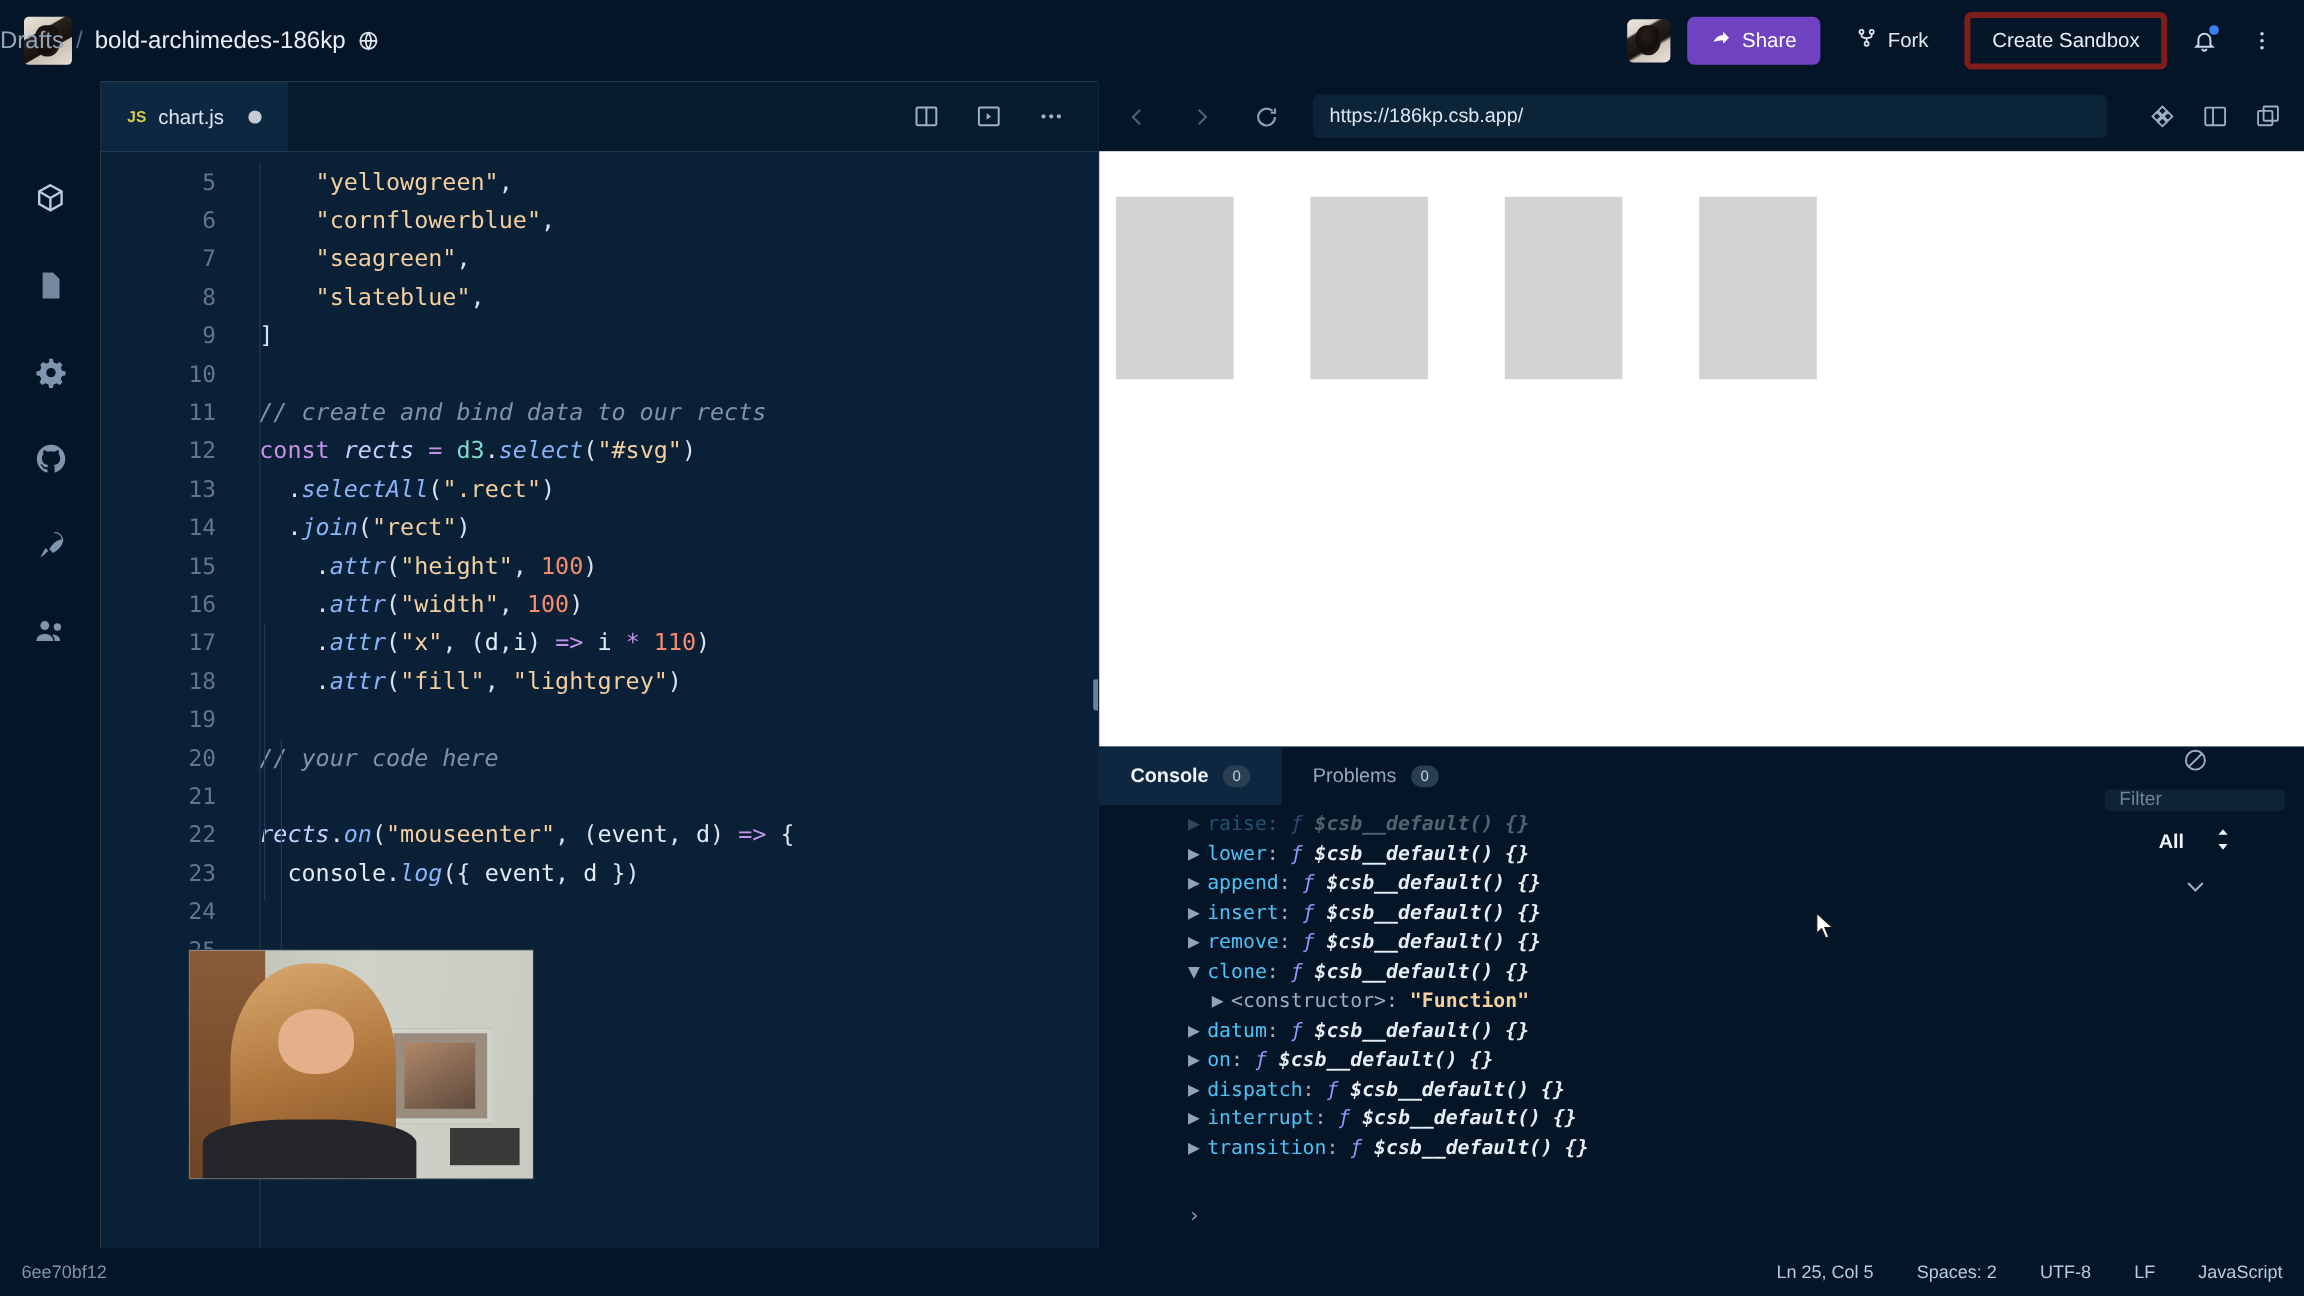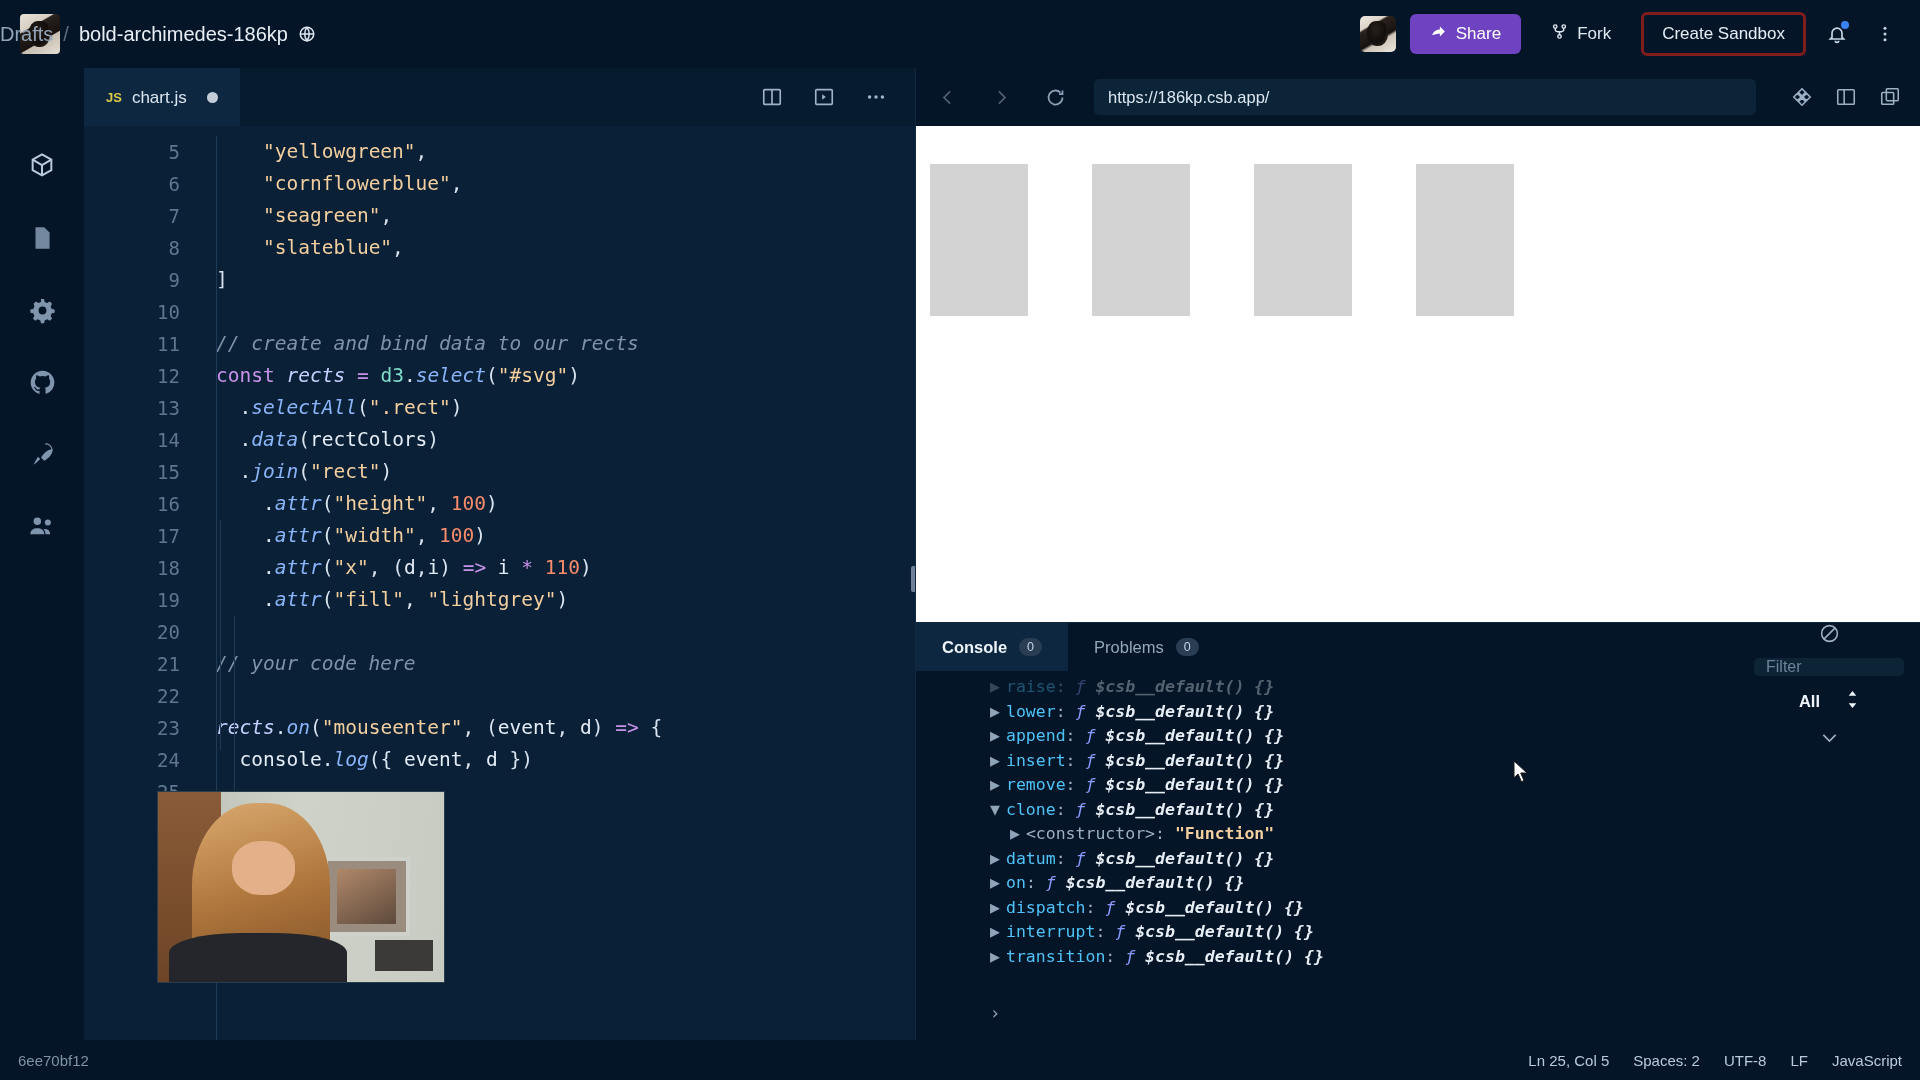--- a/index.html
+++ b/index.html
@@ -42,21 +42,21 @@
   }
   .btn-share {
     display:flex; align-items:center; gap:9px; background:#6f42c1; color:#fff;
     font-size:17px; padding:9px 20px; border-radius:6px; border:none; cursor:pointer;
   }
   .btn-ghost {
     display:flex; align-items:center; gap:9px; background:transparent; color:#dfe7f0;
     font-size:17px; padding:9px 16px; border-radius:6px; border:none; cursor:pointer;
   }
   .btn-outline {
-    display:flex; align-items:center; background:transparent; color:#e6edf5; border:3px solid #7f1d1d;
+    display:flex; align-items:center; background:transparent; color:#e6edf5; border:5px solid #7f1d1d;
     font-size:17px; padding:9px 18px; border-radius:6px; cursor:pointer;
   }
   .icon-btn { color:#c7d6e6; width:34px; height:34px; display:flex; align-items:center; justify-content:center; cursor:pointer; position:relative; }
   .bell-dot { position:absolute; top:4px; right:5px; width:8px; height:8px; border-radius:50%; background:#3b82f6; }
 
   
   .body-row { flex:1; display:flex; min-height:0; }
 
   
   .activity { width:84px; flex:0 0 84px; background:#041527; display:flex; flex-direction:column; align-items:center; padding-top:80px; gap:36px; }
@@ -151,21 +151,21 @@
   .cstr { color:#f3cfa0; font-weight:bold; }
   .cdim { color:#9bb0c5; }
   .console-prompt { height:54px; display:flex; align-items:center; padding-left:74px; color:#8fa4b8; font-family:"DejaVu Sans Mono", monospace; font-size:17px; }
 
   
   .mouse-cursor { position:absolute; z-index:30; pointer-events:none; }
 
   
   .statusbar { height:40px; flex:0 0 40px; display:flex; align-items:center; background:#041527; padding:0 18px; }
   .sb-left { color:#7e93a8; font-size:15px; }
-  .sb-right { margin-left:auto; display:flex; align-items:center; gap:24px; color:#b9cade; font-size:15px; }
+  .sb-right { margin-left:auto; display:flex; align-items:center; gap:36px; color:#b9cade; font-size:15px; }
   .sb-item { cursor:pointer; }
   .resize-handle { position:absolute; right:-1px; top:440px; width:5px; height:26px; background:#6f8196; border-radius:2px; }
 </style>
 </head>
 <body>
 
 <div id="app">
 
   <div class="topbar">
     <div class="tb-avatar"></div>
@@ -329,21 +329,20 @@
           <div class="indent-guide" style="left:14px;"></div>
         <div class="ln">&nbsp;&nbsp;&nbsp;&nbsp;<span class="tk-str">"yellowgreen"</span><span class="tk-punc">,</span></div>
             <div class="ln">&nbsp;&nbsp;&nbsp;&nbsp;<span class="tk-str">"cornflowerblue"</span><span class="tk-punc">,</span></div>
             <div class="ln">&nbsp;&nbsp;&nbsp;&nbsp;<span class="tk-str">"seagreen"</span><span class="tk-punc">,</span></div>
             <div class="ln">&nbsp;&nbsp;&nbsp;&nbsp;<span class="tk-str">"slateblue"</span><span class="tk-punc">,</span></div>
             <div class="ln"><span class="tk-punc">]</span></div>
             <div class="ln">&nbsp;</div>
             <div class="ln"><span class="tk-comment">//&nbsp;create&nbsp;and&nbsp;bind&nbsp;data&nbsp;to&nbsp;our&nbsp;rects</span></div>
             <div class="ln"><span class="tk-kw">const</span><span class="tk-plain">&nbsp;</span><span class="tk-var">rects</span><span class="tk-plain">&nbsp;</span><span class="tk-op">=</span><span class="tk-plain">&nbsp;</span><span class="tk-d3">d3</span><span class="tk-punc">.</span><span class="tk-fn">select</span><span class="tk-punc">(</span><span class="tk-str">"#svg"</span><span class="tk-punc">)</span></div>
             <div class="ln">&nbsp;&nbsp;<span class="tk-punc">.</span><span class="tk-fn">selectAll</span><span class="tk-punc">(</span><span class="tk-str">".rect"</span><span class="tk-punc">)</span></div>
-            <div class="ln">&nbsp;&nbsp;<span class="tk-punc">.</span><span class="tk-fn">data</span><span class="tk-punc">(</span><span class="tk-plain">rectColors</span><span class="tk-punc">)</span></div>
             <div class="ln">&nbsp;&nbsp;<span class="tk-punc">.</span><span class="tk-fn">join</span><span class="tk-punc">(</span><span class="tk-str">"rect"</span><span class="tk-punc">)</span></div>
             <div class="ln">&nbsp;&nbsp;&nbsp;&nbsp;<span class="tk-punc">.</span><span class="tk-fn">attr</span><span class="tk-punc">(</span><span class="tk-str">"height"</span><span class="tk-punc">,&nbsp;</span><span class="tk-num">100</span><span class="tk-punc">)</span></div>
             <div class="ln">&nbsp;&nbsp;&nbsp;&nbsp;<span class="tk-punc">.</span><span class="tk-fn">attr</span><span class="tk-punc">(</span><span class="tk-str">"width"</span><span class="tk-punc">,&nbsp;</span><span class="tk-num">100</span><span class="tk-punc">)</span></div>
             <div class="ln">&nbsp;&nbsp;&nbsp;&nbsp;<span class="tk-punc">.</span><span class="tk-fn">attr</span><span class="tk-punc">(</span><span class="tk-str">"x"</span><span class="tk-punc">,&nbsp;(</span><span class="tk-plain">d</span><span class="tk-punc">,</span><span class="tk-plain">i</span><span class="tk-punc">)&nbsp;</span><span class="tk-op">=&gt;</span><span class="tk-plain">&nbsp;i&nbsp;</span><span class="tk-op">*</span><span class="tk-plain">&nbsp;</span><span class="tk-num">110</span><span class="tk-punc">)</span></div>
             <div class="ln">&nbsp;&nbsp;&nbsp;&nbsp;<span class="tk-punc">.</span><span class="tk-fn">attr</span><span class="tk-punc">(</span><span class="tk-str">"fill"</span><span class="tk-punc">,&nbsp;</span><span class="tk-str">"lightgrey"</span><span class="tk-punc">)</span></div>
             <div class="ln">&nbsp;</div>
             <div class="ln"><span class="tk-comment">//&nbsp;your&nbsp;code&nbsp;here</span></div>
             <div class="ln">&nbsp;</div>
             <div class="ln"><span class="tk-var">rects</span><span class="tk-punc">.</span><span class="tk-fn">on</span><span class="tk-punc">(</span><span class="tk-str">"mouseenter"</span><span class="tk-punc">,&nbsp;(</span><span class="tk-plain">event</span><span class="tk-punc">,&nbsp;</span><span class="tk-plain">d</span><span class="tk-punc">)&nbsp;</span><span class="tk-op">=&gt;</span><span class="tk-plain">&nbsp;</span><span class="tk-punc">{</span></div>
             <div class="ln">&nbsp;&nbsp;<span class="tk-plain">console</span><span class="tk-punc">.</span><span class="tk-fn">log</span><span class="tk-punc">({&nbsp;</span><span class="tk-plain">event</span><span class="tk-punc">,&nbsp;</span><span class="tk-plain">d</span><span class="tk-punc">&nbsp;})</span></div>

